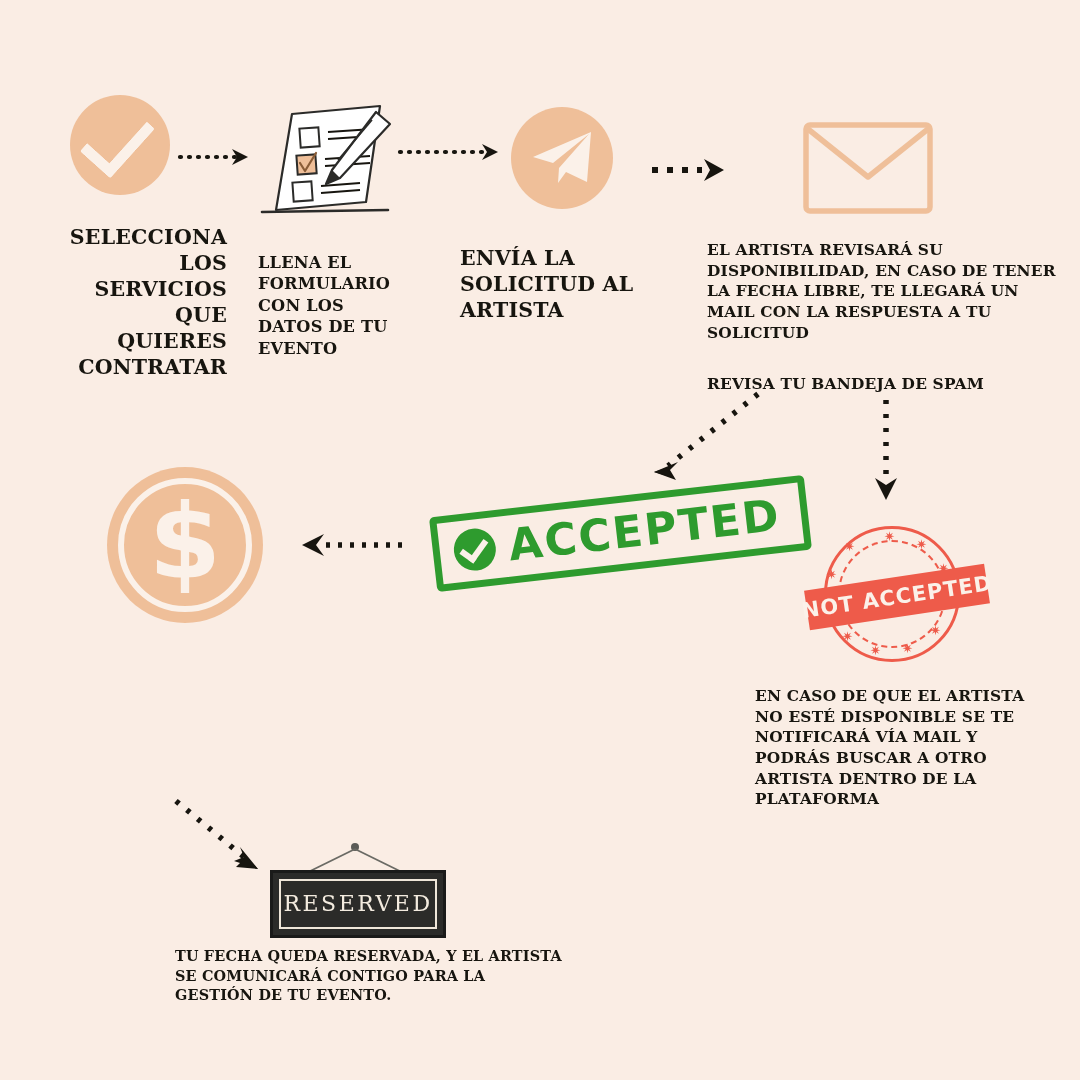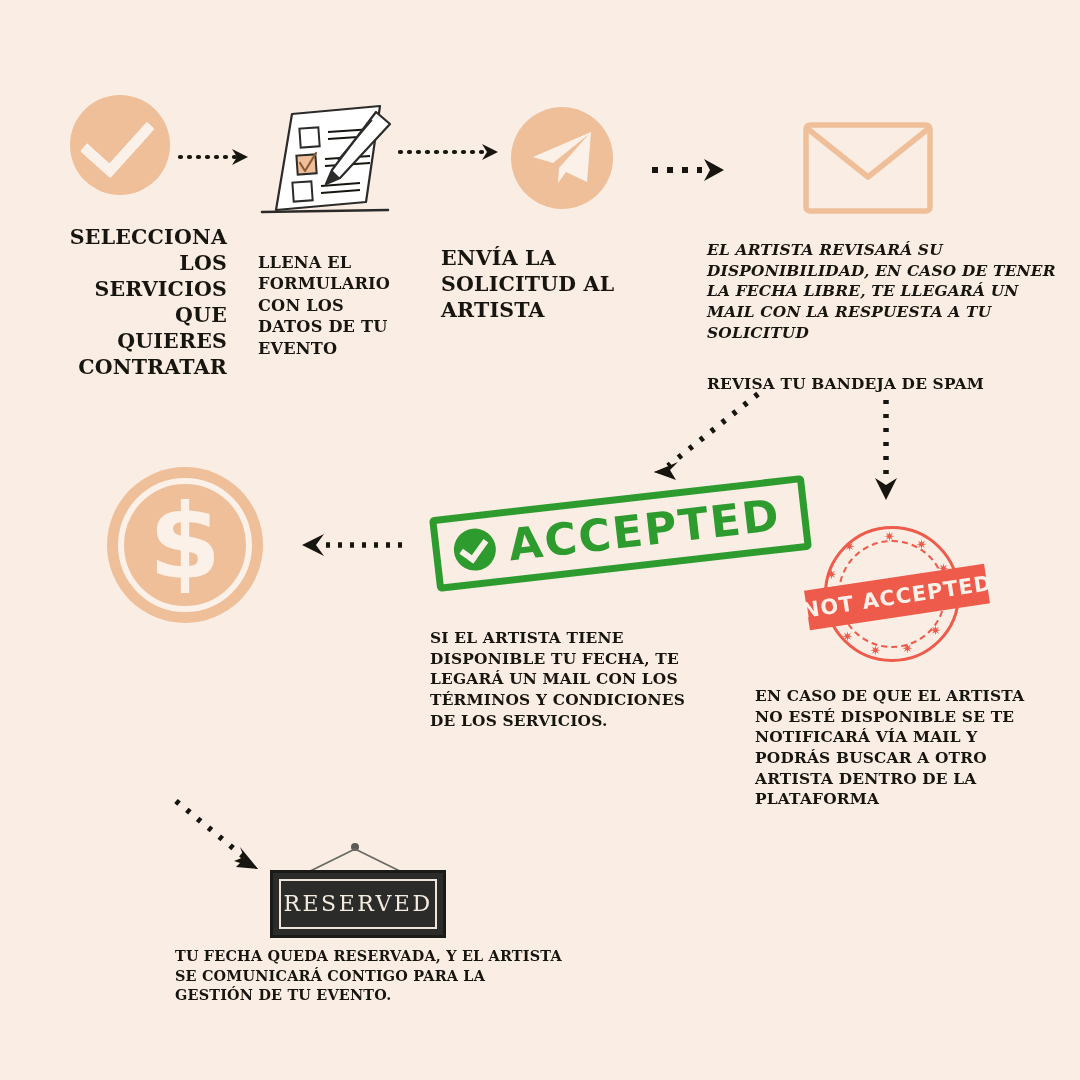--- a/index.html
+++ b/index.html
@@ -201,36 +201,36 @@
       <line x1="2" y1="14" x2="88" y2="14" stroke="#17150F" stroke-width="4.2" stroke-linecap="round" stroke-dasharray="1 8"></line>
       <path d="M84 6 L100 14 L84 22 L89 14 Z" fill="#17150F"></path>
     </svg>
   </div>
 
   <div class="abs circle" style="left:511px;top:107px;width:102px;height:102px;">
     <svg class="plane" viewBox="0 0 74 62">
       <path d="M66 5 L8 30 L28 36 L64 7 L34 41 L33 56 L41 45 L62 55 Z" fill="#FBF1E9"></path>
     </svg>
   </div>
-  <div class="abs step-title t-lg" style="left:441px;top:245px;width:215px;">ENVÍA LA SOLICITUD AL ARTISTA</div>
+  <div class="abs step-title t-lg" style="left:460px;top:245px;width:215px;">ENVÍA LA SOLICITUD AL ARTISTA</div>
 
   <div class="abs" style="left:650px;top:155px;">
     <svg width="82" height="26" viewBox="0 0 82 26">
       <line x1="2" y1="15" x2="52" y2="15" stroke="#17150F" stroke-width="6" stroke-linecap="butt" stroke-dasharray="6 9"></line>
       <path d="M54 4 L74 15 L54 26 L60 15 Z" fill="#17150F"></path>
     </svg>
   </div>
 
   <div class="abs" style="left:803px;top:122px;">
     <svg class="envelope" viewBox="0 0 130 92">
       <rect x="3" y="3" width="124" height="86" rx="4" fill="none" stroke="#EFBF99" stroke-width="5.5"></rect>
       <path d="M5 7 L65 55 L125 7" fill="none" stroke="#EFBF99" stroke-width="5.5" stroke-linecap="round" stroke-linejoin="round"></path>
     </svg>
   </div>
-  <div class="abs step-title t-sm" style="left:707px;top:240px;width:353px;font-style:italic;">EL ARTISTA REVISARÁ SU DISPONIBILIDAD, EN CASO DE TENER LA FECHA LIBRE, TE LLEGARÁ UN MAIL CON LA RESPUESTA A TU SOLICITUD</div>
+  <div class="abs step-title t-sm" style="left:707px;top:240px;width:353px;">EL ARTISTA REVISARÁ SU DISPONIBILIDAD, EN CASO DE TENER LA FECHA LIBRE, TE LLEGARÁ UN MAIL CON LA RESPUESTA A TU SOLICITUD</div>
   <div class="abs step-title t-sm" style="left:707px;top:374px;width:353px;">REVISA TU BANDEJA DE SPAM</div>
 
   <div class="abs" style="left:640px;top:388px;">
     <svg width="130" height="95" viewBox="0 0 130 95">
       <line x1="118" y1="6" x2="28" y2="78" stroke="#17150F" stroke-width="5.5" stroke-linecap="butt" stroke-dasharray="4 10"></line>
       <path d="M14 84 L38 74 L30 82 L36 92 Z" fill="#17150F"></path>
       <path d="M14 84 L34 90 L26 80 Z" fill="#17150F"></path>
     </svg>
   </div>
 
@@ -242,21 +242,20 @@
   </div>
 
   <div class="abs" style="left:432px;top:496px;">
     <div class="accepted-stamp">
       <div class="acc-circle">
         <div class="acc-check"></div>
       </div>
       <div class="acc-text">ACCEPTED</div>
     </div>
   </div>
-  <div class="abs step-title t-sm" style="left:430px;top:628px;width:282px;">SI EL ARTISTA TIENE DISPONIBLE TU FECHA, TE LEGARÁ UN MAIL CON LOS TÉRMINOS Y CONDICIONES DE LOS SERVICIOS.</div>
 
   <div class="abs" style="left:812px;top:520px;">
     <div class="na-wrap">
       <div class="na-outer"></div>
       <div class="na-inner"></div>
       <span class="na-star" style="left:72px;top:10px;">✷</span>
       <span class="na-star" style="left:104px;top:18px;">✷</span>
       <span class="na-star" style="left:126px;top:42px;">✷</span>
       <span class="na-star" style="left:132px;top:74px;">✷</span>
       <span class="na-star" style="left:118px;top:104px;">✷</span>

